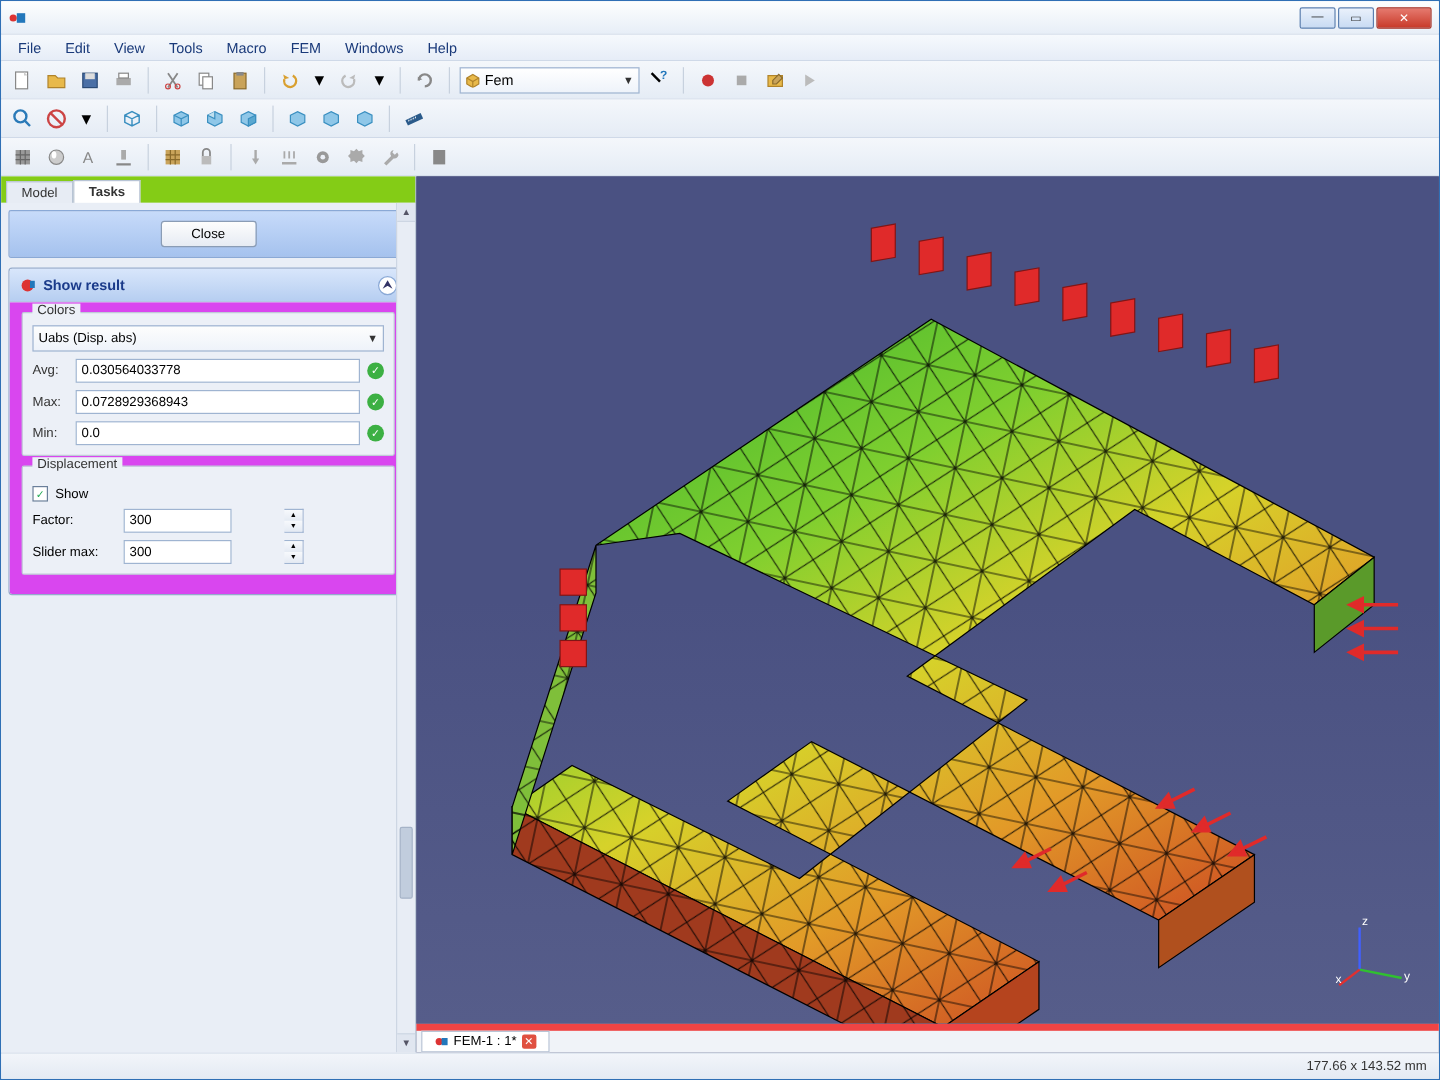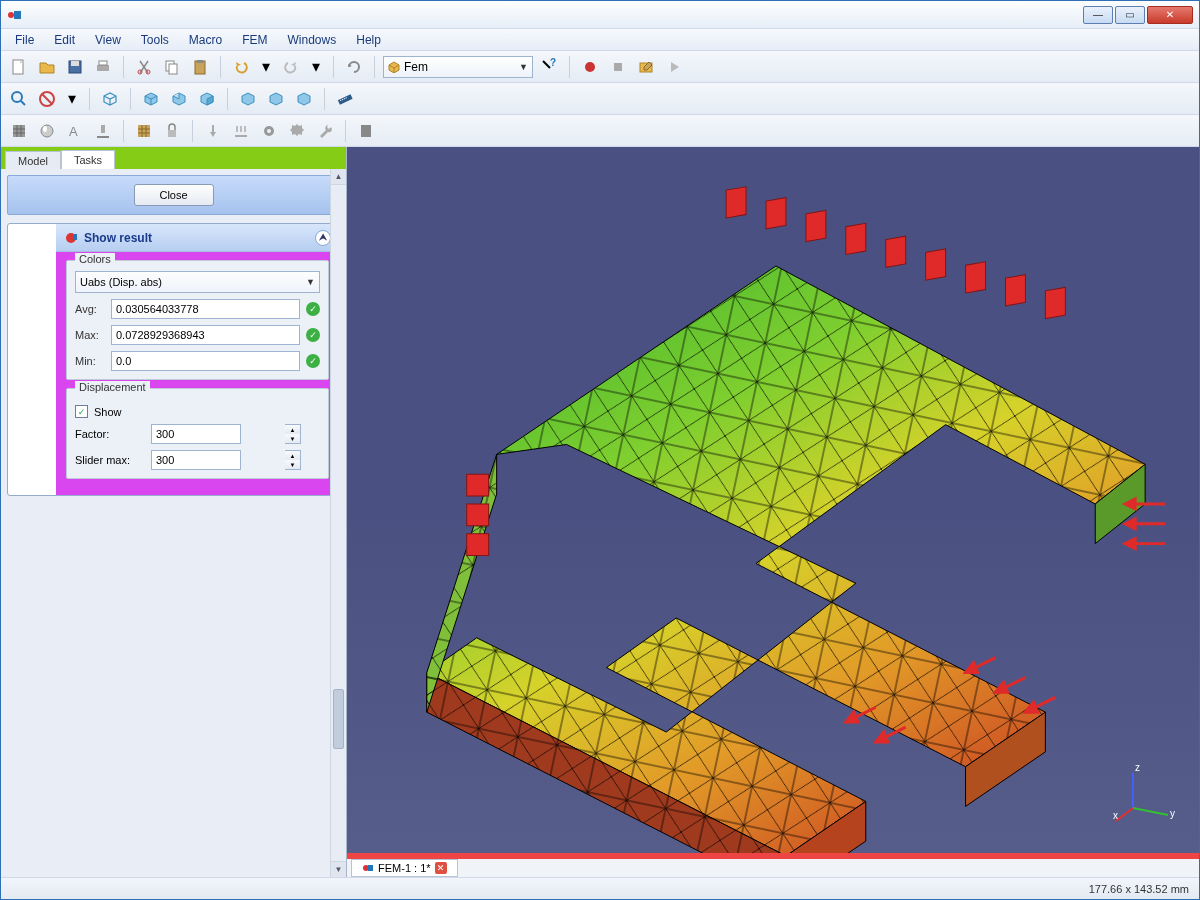--- a/index.html
+++ b/index.html
@@ -28,26 +28,26 @@
 .dropdown-arrow { margin-left:auto; font-size:9px; color:#333; }
 .narrow { width:18px; }
 
 
 .main { flex:1; display:flex; min-height:0; }
 .combo { width: 346px; border-right: 1px solid #a9b6c9; display:flex; flex-direction:column; background:#e9eef6; }
 .combo-header { height:20px; background:linear-gradient(#f1f5fb,#e1e8f2); border-bottom:1px solid #cfd9e8; font-size:11px; padding:2px 6px; color:#333; display:flex; align-items:center; }
 .combo-header .float-icon { margin-left:auto; font-size:10px; color:#666; }
 .combo-tabs { height:22px; display:flex; align-items:flex-end; background:#84cc16; padding-left:4px; }
 .ctab { font-size:11px; padding:3px 12px; border:1px solid #b8c4d5; border-bottom:none; background:#e7ecf4; color:#333; position:relative; top:1px; }
-.ctab.active { background:#fff; border-bottom:1px solid #fff; }
+.ctab.active { background:#fff; border-bottom:1px solid #fff;font-weight:bold; }
 .task-body { flex:1; background:#e9eef6; padding:6px; overflow:auto; display:flex; flex-direction:column; gap:8px; }
 .close-row { background:linear-gradient(#c7dbfa,#a5c2ee); border:1px solid #8aa9d6; border-radius:2px; padding:8px; display:flex; justify-content:center; }
 .close-btn { width:80px; height:22px; border:1px solid #8a9cb5; border-radius:3px; background:linear-gradient(#fdfdfd,#e6ebf3); font-size:11px; }
 
-.task-panel { border:1px solid #95abcb; border-radius:3px; background:#fff; overflow:hidden;padding-left:48px; }
+.task-panel { border:1px solid #95abcb; border-radius:3px; background:#fff; overflow:hidden; }
 .task-panel .hdr { height:28px; background:linear-gradient(#d8e6fb,#b6cef1); display:flex; align-items:center; padding:0 8px; font-size:12px; color:#1a3a8a; font-weight:bold; border-bottom:1px solid #a8bddd; }
 .task-panel .hdr .gear { margin-right:6px; }
 .task-panel .hdr .collapse { margin-left:auto; width:16px; height:16px; border:1px solid #8aa9d6; border-radius:8px; background:#fff; font-size:9px; display:flex; align-items:center; justify-content:center; color:#336; }
 .task-panel .content { padding:8px 10px; background:#d946ef; }
 
 .group { border:1px solid #c0cad8; border-radius:2px; padding:10px 8px 8px; position:relative; margin-bottom:8px; background:#ecf0f7; }
 .group .legend { position:absolute; top:-8px; left:8px; background:#ecf0f7; padding:0 4px; font-size:11px; color:#333; }
 .sel { width:100%; height:22px; border:1px solid #9fb4d1; background:linear-gradient(#fdfdfd,#eef3fa); font-size:11px; padding:0 4px; display:flex; align-items:center; }
 .sel .dropdown-arrow { margin-left:auto; }
 .srow { display:flex; align-items:center; gap:6px; margin-top:6px; font-size:11px; color:#333; }

